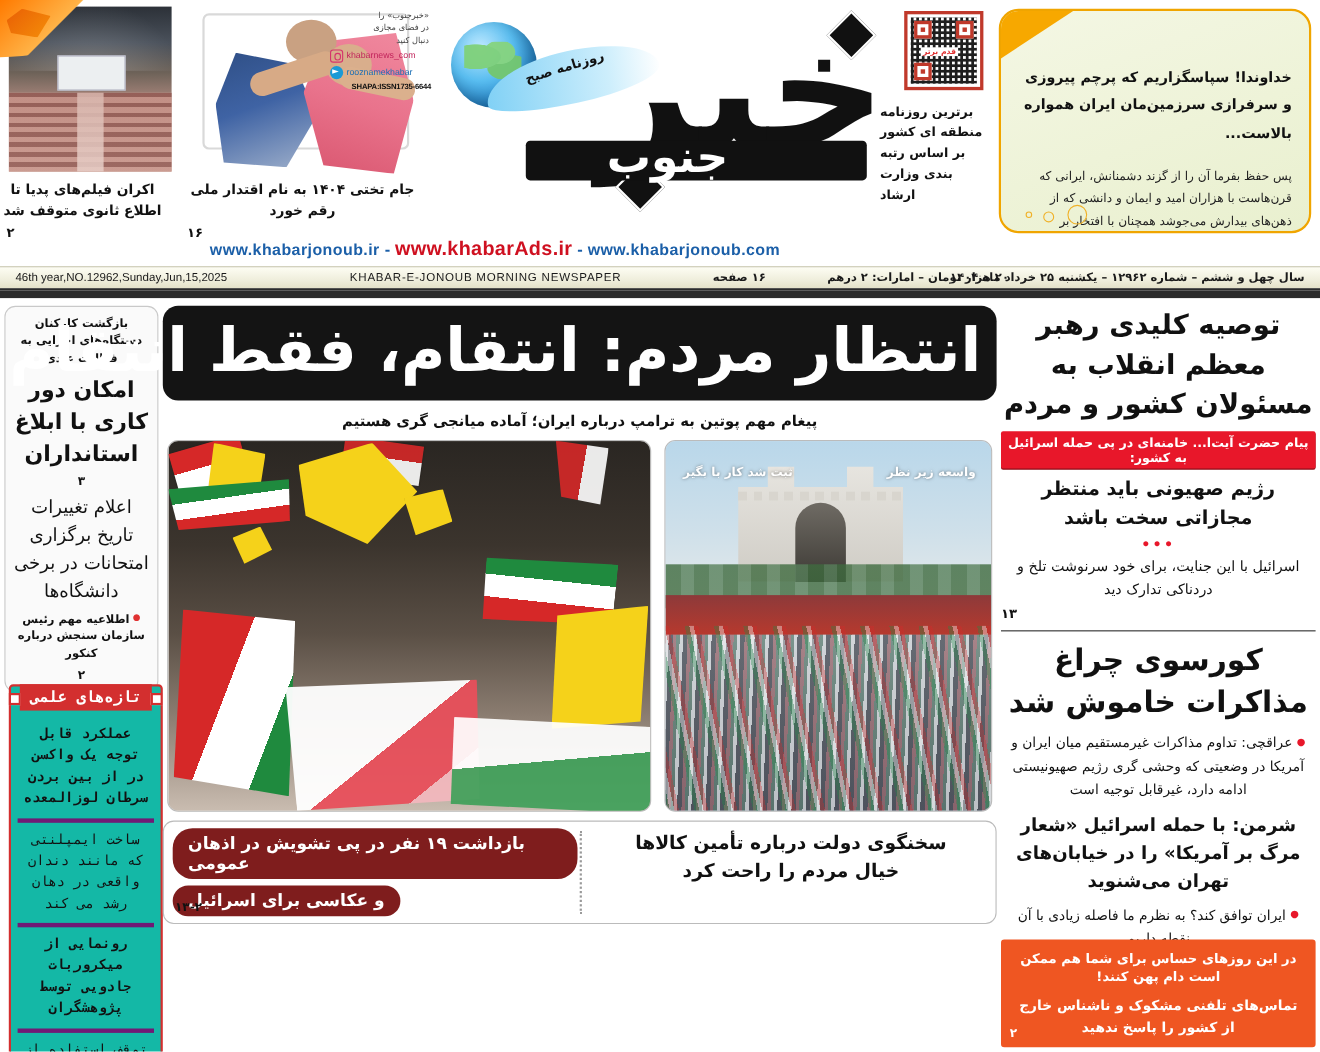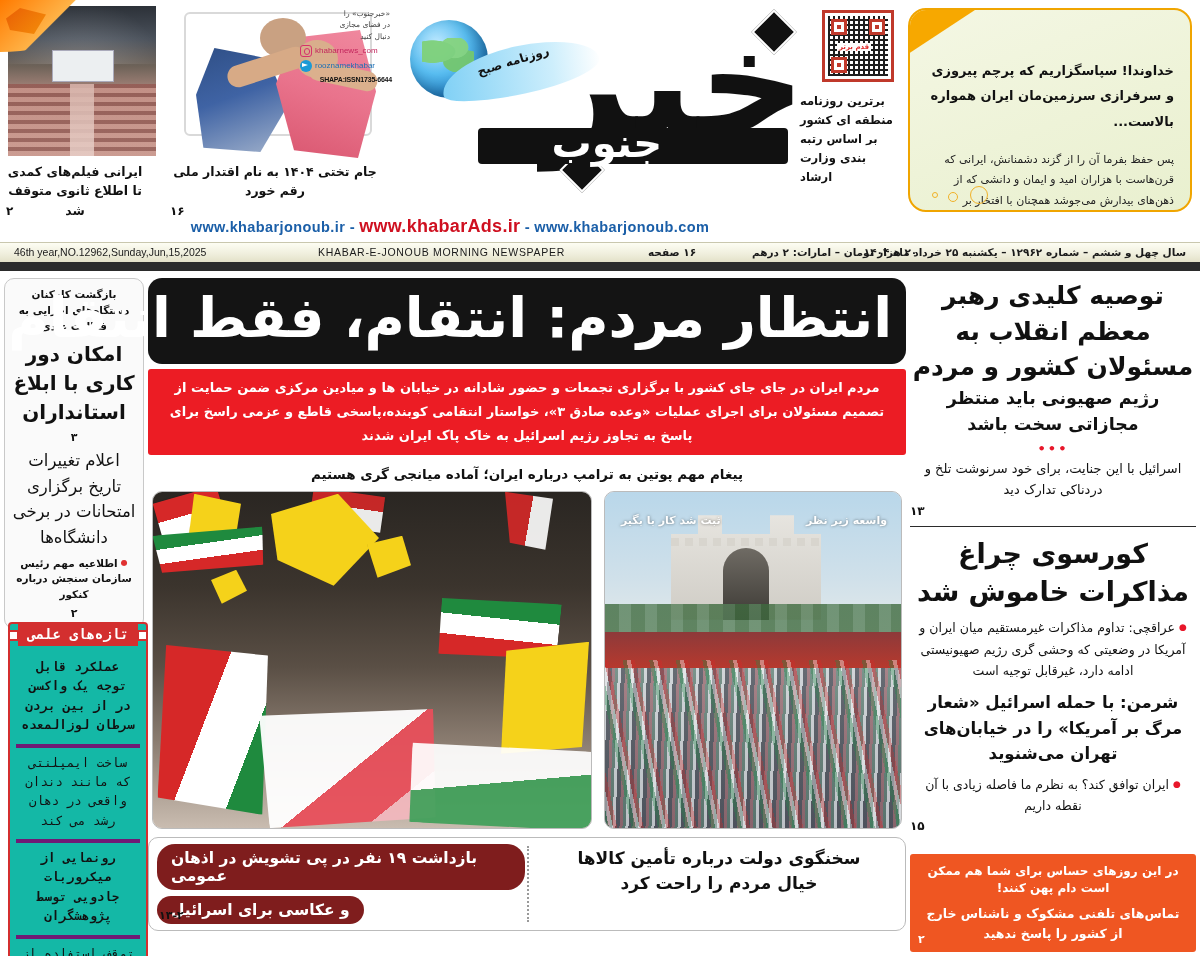--- a/index.html
+++ b/index.html
@@ -408,21 +408,21 @@
       <div class="quote-lead">خداوندا! سپاسگزاریم که پرچم پیروزی و سرفرازی سرزمین‌مان ایران همواره بالاست...</div>
       <div class="quote-body">پس حفظ بفرما آن را از گزند دشمنانش، ایرانی که قرن‌هاست با هزاران امید و ایمان و دانشی که از ذهن‌های بیدارش می‌جوشد همچنان با افتخار بر سنگرهای استواری و عزت ایستاده است.</div>
       <div class="quote-bubbles">
         <span class="qb qb1"></span>
         <span class="qb qb2"></span>
         <span class="qb qb3"></span>
       </div>
     </div>
 
     <div class="teaser-caps">
-      <div class="tcap left">ایرانی فیلم‌های کمدی تا اطلاع ثانوی متوقف شد</div>
+      <div class="tcap left">اکران فیلم‌های پدیا تا اطلاع ثانوی متوقف شد</div>
       <div class="tcap mid">جام تختی ۱۴۰۴ به نام اقتدار ملی رقم خورد</div>
       <div class="tnum left">۲</div>
       <div class="tnum mid">۱۶</div>
     </div>
 
     <div class="url-line">
       <span class="u-blue">www.khabarjonoub.ir</span>
       <span class="u-sep">-</span>
       <span class="u-red">www.khabarAds.ir</span>
       <span class="u-sep">-</span>
@@ -462,21 +462,20 @@
             <span class="pg-badge">۱۵</span>
           </div>
         </div>
       </div>
     </div>
 
     <div class="center-col">
       <div class="hl-black">
         <div class="t">انتظار مردم: انتقام، فقط انتقام</div>
       </div>
-      <div class="hl-red">مردم ایران در جای جای کشور با برگزاری تجمعات و حضور شادانه در خیابان ها و میادین مرکزی ضمن حمایت از تصمیم مسئولان برای اجرای عملیات «وعده صادق ۳»، خواستار انتقامی کوبنده،پاسخی قاطع و عزمی راسخ برای پاسخ به تجاوز رژیم اسرائیل به خاک پاک ایران شدند</div>
       <div class="hl-sub">پیغام مهم پوتین به ترامپ درباره ایران؛ آماده میانجی گری هستیم</div>
 
       <div class="photos">
         <div class="photo-main">
           <div class="crowd-bg"></div>
           <div class="flag-ir fi6"></div>
           <div class="flag-y fy2"></div>
           <div class="flag-ir fi7"></div>
           <div class="flag-y fy1"></div>
           <div class="flag-ir fi8"></div>
@@ -514,20 +513,21 @@
         <div class="cap-right">
           <div class="h1">سخنگوی دولت درباره تأمین کالاها</div>
           <div class="h2">خیال مردم را راحت کرد</div>
         </div>
       </div>
     </div>
 
     <div class="right-col">
       <div>
         <div class="r-head">توصیه کلیدی رهبر معظم انقلاب به مسئولان کشور و مردم</div>
+        <div class="r-ribbon">پیام حضرت آیت‌ا... خامنه‌ای در پی حمله اسرائیل به کشور:</div>
         <div class="r-sub">رژیم صهیونی باید منتظر مجازاتی سخت باشد</div>
         <div class="r-dots">•••</div>
         <div class="r-body">اسرائیل با این جنایت، برای خود سرنوشت تلخ و دردناکی تدارک دید</div>
         <div class="r-pagenum">۱۳</div>
       </div>
 
       <div class="r-rule"></div>
 
       <div>
         <div class="r-head2">کورسوی چراغ مذاکرات خاموش شد</div>

